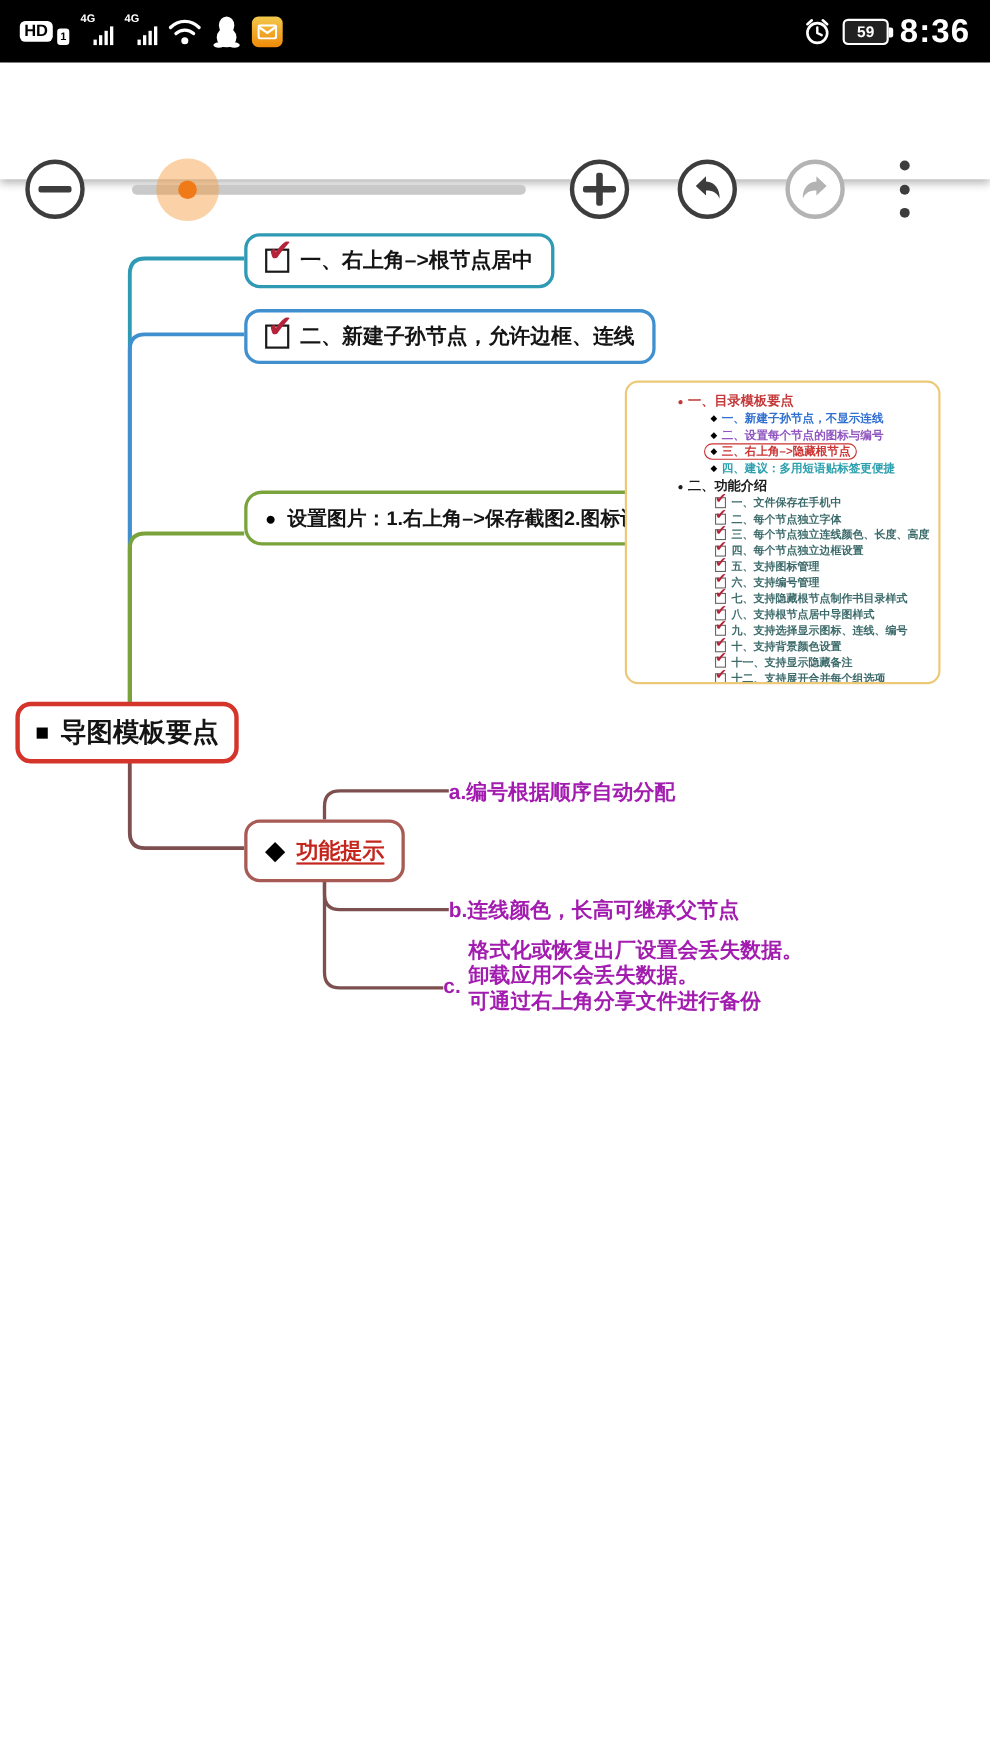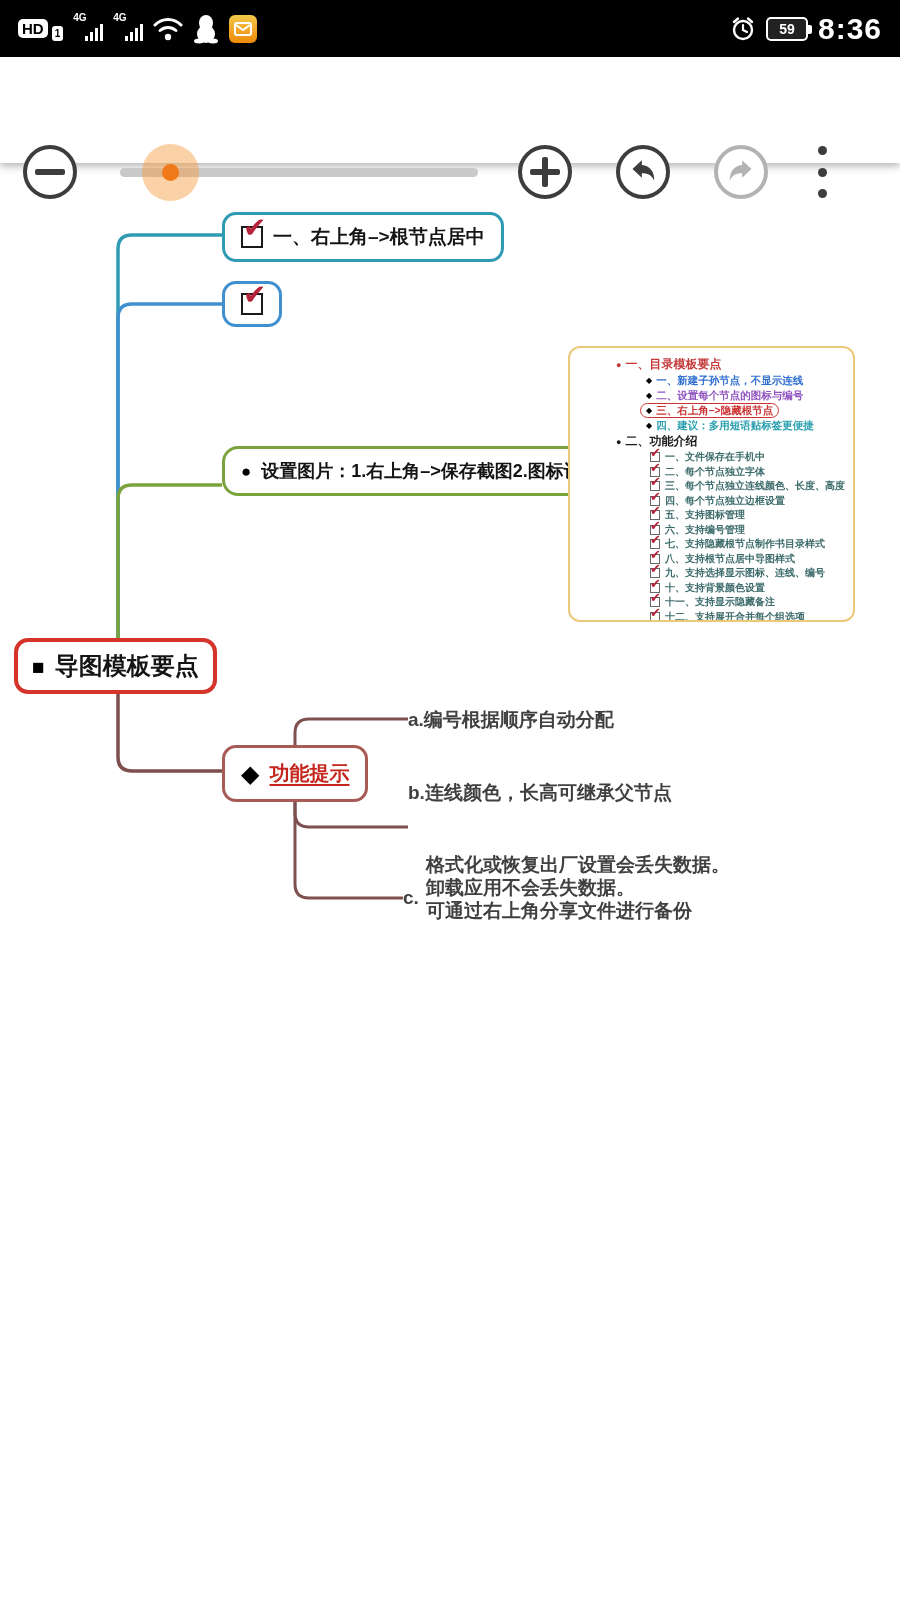--- a/index.html
+++ b/index.html
@@ -56,21 +56,21 @@
   .node-tip   { border:3px solid #a85a55; padding:12px 16px; }
   .tip-label { color:#c4261d; font-size:20px; font-weight:bold; text-decoration:underline; text-underline-offset:4px; }
 
   .checkbox-ic { position:relative; width:22px; height:22px; border:2.5px solid #1a1a1a; background:#fff; flex:none; }
   .checkbox-ic .mark { position:absolute; left:0px; top:-14px; font-size:28px; color:#b4233a; font-weight:bold; line-height:1; }
   .bullet-circle { font-size:17px; line-height:1; color:#000; flex:none; }
   .bullet-square { font-size:21px; line-height:1; color:#000; flex:none; }
   .bullet-diamond-big { font-size:24px; line-height:1; color:#000; flex:none; }
   .multi { display:flex; flex-direction:row; font-size:18px; line-height:26px; font-weight:600; }
 
-  .red-text { position:absolute; color:#404040; font-size:19px; font-weight:600; white-space:nowrap; }
+  .red-text { position:absolute; color:#a21caf; font-size:19px; font-weight:600; white-space:nowrap; }
   .c-block { line-height:23px; }
 
   
   .overview { position:absolute; left:568px; top:183px; width:287px; height:276px; background:#fff;
     border:2.5px solid #ecc979; border-radius:12px; padding:8px 6px 0 0; overflow:hidden; }
   .ov-h { display:flex; align-items:center; gap:4px; padding-left:46px; height:17px; font-size:12px; font-weight:bold; }
   .ov-h .b { font-size:9px; }
   .ov-h1 { color:#c43a3a; }
   .ov-h2 { color:#1a1a1a; }
   .ov-sub { display:flex; align-items:center; gap:4px; padding-left:76px; height:15px; font-size:10.5px; font-weight:bold; }
@@ -190,20 +190,21 @@
     <span class="checkbox-ic">
         <span class="mark">✔</span>
       </span>
     <span>一、右上角–&gt;根节点居中</span>
   </div>
 
   <div class="node node-blue" style="left:222px; top:118px;">
     <span class="checkbox-ic">
         <span class="mark">✔</span>
       </span>
+    <span>二、新建子孙节点，允许边框、连线</span>
   </div>
 
   <div class="node node-green" style="left:222px; top:283px;">
     <span class="bullet-circle">●</span>
     <span class="multi">
       <span>设置图片：</span>
       <span>1.右上角–&gt;保存截图</span>
       <span>2.图标设置–&gt;选择图片</span>
     </span>
   </div>
@@ -313,21 +314,21 @@
     <span class="bullet-square">■</span>
     <span>导图模板要点</span>
   </div>
 
   <div class="node node-tip" style="left:222px; top:582px;">
     <span class="bullet-diamond-big">◆</span>
     <span class="tip-label">功能提示</span>
   </div>
 
   <div class="red-text" style="left:408px; top:544px;">a.编号根据顺序自动分配</div>
-  <div class="red-text" style="left:408px; top:617px;">b.连线颜色，长高可继承父节点</div>
+  <div class="red-text" style="left:408px; top:652px;">b.连线颜色，长高可继承父节点</div>
   <div class="red-text" style="left:403px; top:724px;">c.</div>
   <div class="red-text c-block" style="left:426px; top:690px;">
     <div>格式化或恢复出厂设置会丢失数据。</div>
     <div>卸载应用不会丢失数据。</div>
     <div>可通过右上角分享文件进行备份</div>
   </div>
 
 </div>
 
 </body></html>

